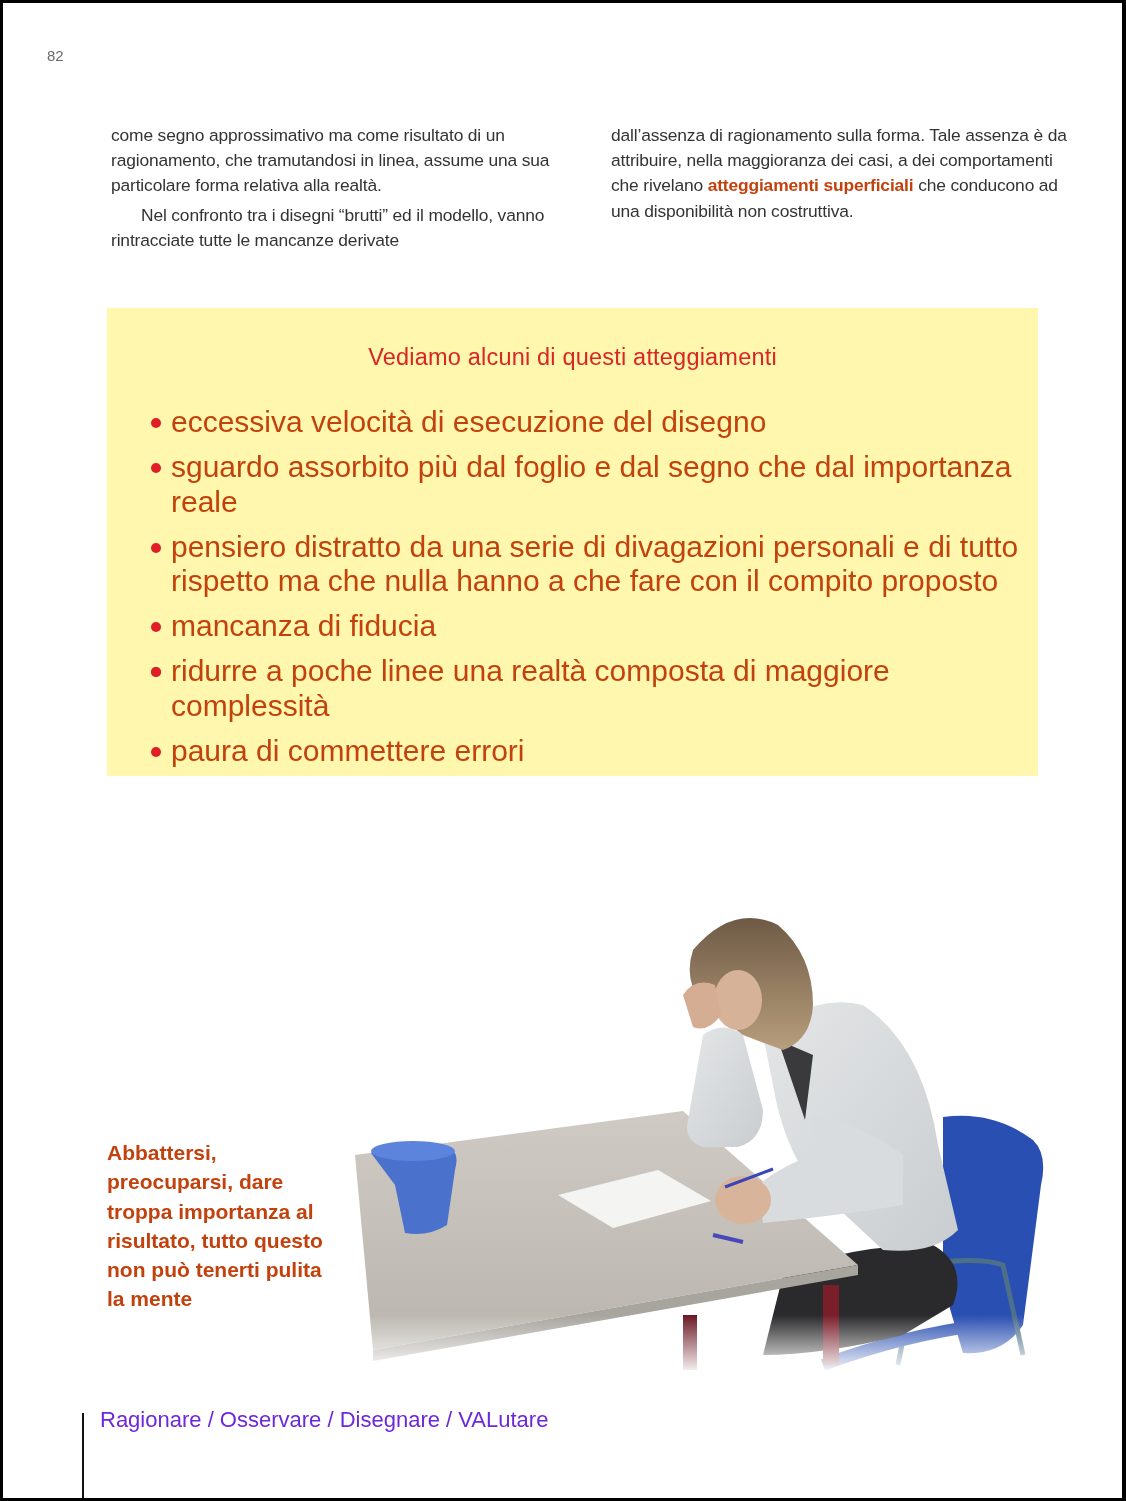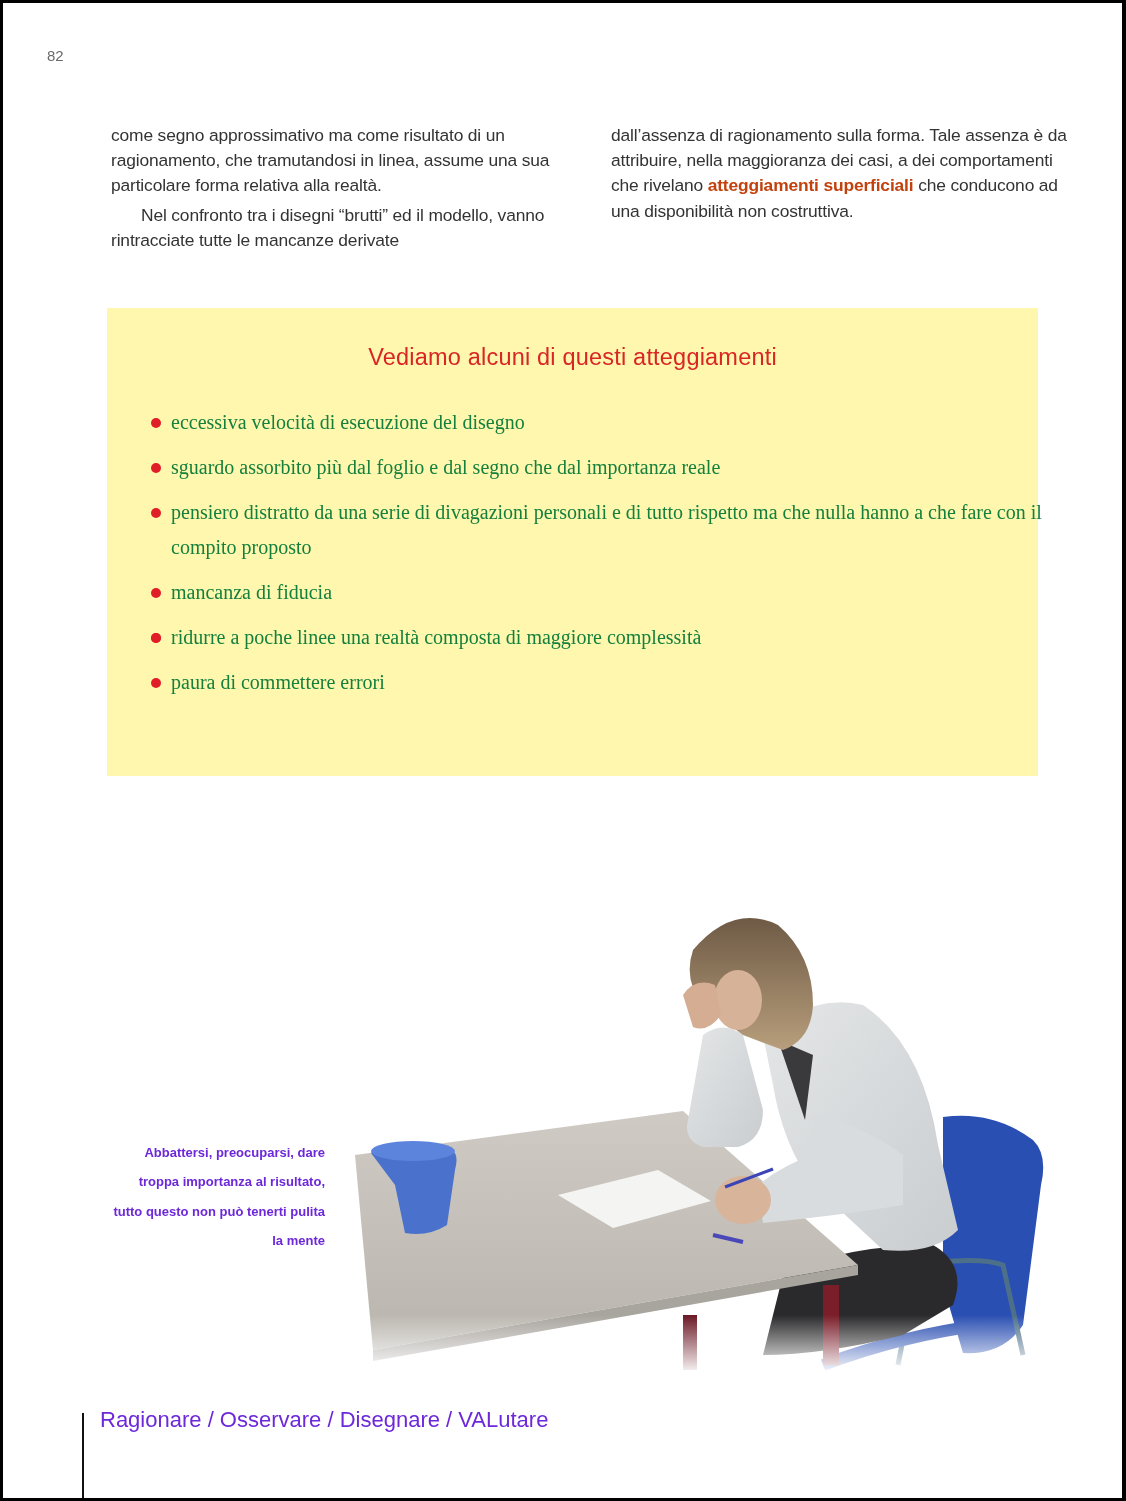--- a/index.html
+++ b/index.html
@@ -30,33 +30,33 @@
     position: absolute; left: 104px; top: 305px; width: 931px; height: 468px;
     background: #fff7ae;
   }
   .box-title {
     position: absolute; left: 0; right: 0; top: 36px; text-align: center;
     color: #d92525; font-size: 23.5px; font-family: "Liberation Sans", sans-serif;
     letter-spacing: 0.2px;
   }
   .bullets { position: absolute; left: 42px; top: 97px; margin: 0; padding: 0; list-style: none; width: 900px; }
   .bullets li {
-    position: relative; padding-left: 22px; font-size: 20px; line-height: 34.5px;
-    color: #15803d; margin-bottom: 10.5px; font-family: Liberation Serif, serif;
+    position: relative; padding-left: 22px; font-size: 30px; line-height: 34.5px;
+    color: #c2410c; margin-bottom: 10.5px; font-family: Liberation Sans, sans-serif;
   }
   .bullets li .dot {
     position: absolute; left: 2px; top: 13px; width: 10px; height: 10px; border-radius: 50%;
     background: #e01e27;
   }
 
   .photo { position: absolute; left: 340px; top: 882px; width: 720px; height: 490px; }
 
   .caption {
-    position: absolute; left: 104px; top: 1135px; width: 218px; text-align: right;
-    font-size: 13px; line-height: 29.3px; font-weight: bold; color: #6d28d9;
+    position: absolute; left: 104px; top: 1135px; width: 218px; text-align: left;
+    font-size: 21px; line-height: 29.3px; font-weight: bold; color: #c2410c;
     font-family: "Liberation Sans", sans-serif;
   }
 
   .footer-rule { position: absolute; left: 79px; top: 1410px; width: 1.5px; height: 90px; background: #111; }
   .footer-title {
     position: absolute; left: 97px; top: 1404px; font-size: 22px; color: #6d28d9;
     font-family: "Liberation Sans", sans-serif;
   }
 </style>
 </head>

